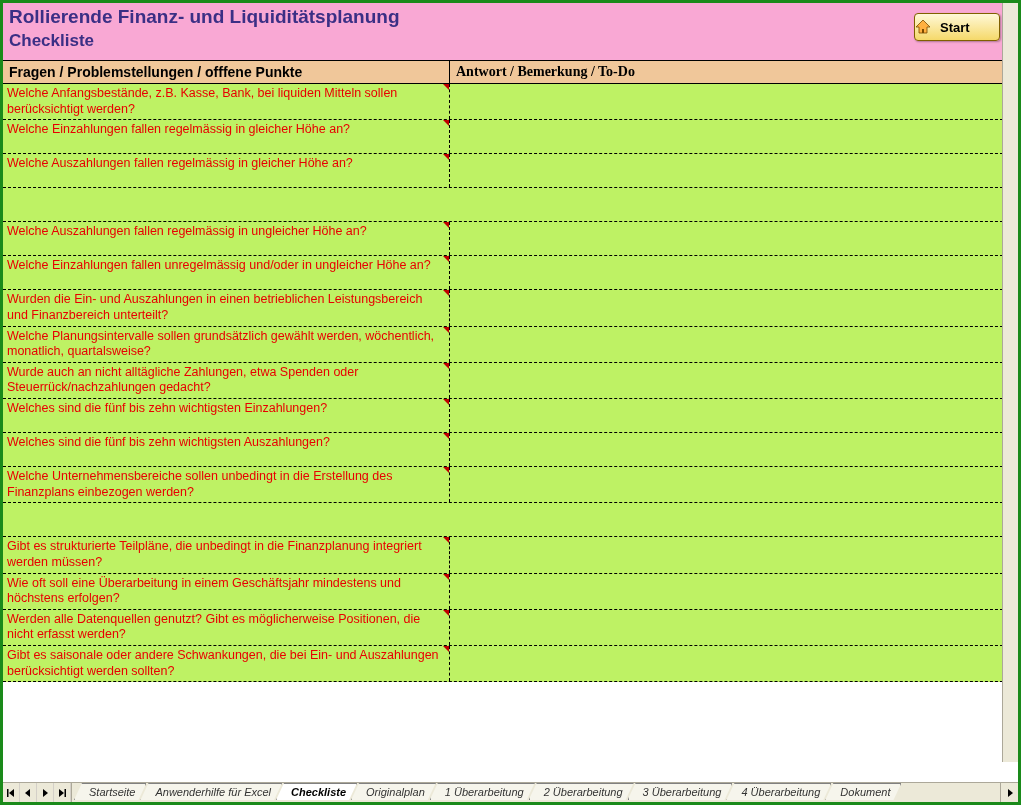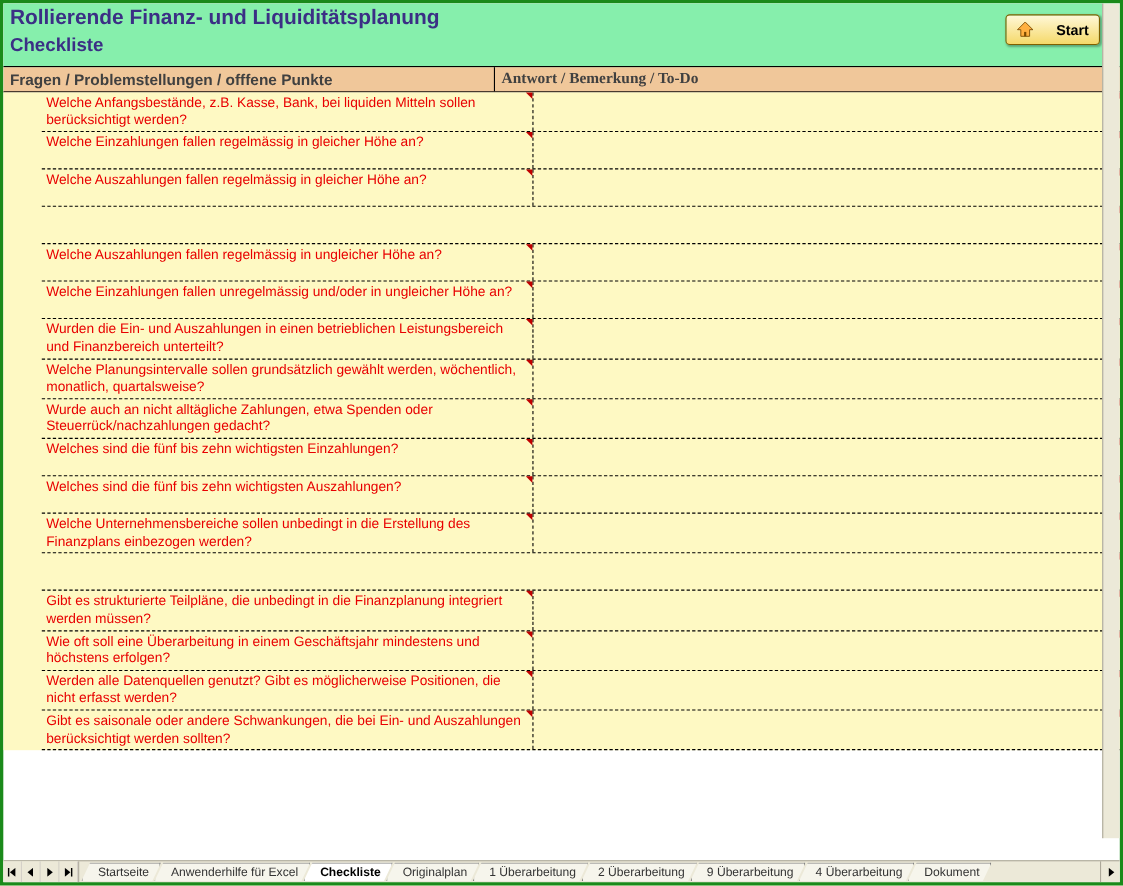--- a/index.html
+++ b/index.html
@@ -13,21 +13,21 @@
     position: relative;
     border: 3px solid #1a8a1a;
   }
   .sheet-area {
     width: 100%;
     height: calc(100% - 20px);
     overflow: hidden;
     position: relative;
   }
   .header-band {
-    background: #86efac;
+    background: #f9a8d4;
     border-bottom: 1px solid #000;
     height: 58px;
     display: flex;
     align-items: flex-start;
     padding: 4px 6px 2px 6px;
     position: relative;
   }
   .header-titles { display: flex; flex-direction: column; }
   .title-main {
     color: #3b2f85;
@@ -45,47 +45,46 @@
     position: absolute;
     right: 18px;
     top: 10px;
     width: 86px;
     height: 28px;
     background: linear-gradient(#fff8d8, #f5d96a);
     border: 1px solid #806000;
     border-radius: 4px;
     display: flex;
     align-items: center;
-    justify-content: center;
-    gap: 20px;
+    justify-content: flex-start;
+    gap: 9px;
     cursor: pointer;
     box-shadow: 1px 1px 2px rgba(0,0,0,0.3);
   }
   .start-button .house {
     width: 16px; height: 14px; position: relative;
   }
   .start-button .house svg { display:block; }
   .start-button .lbl { font-weight: bold; font-size: 13px; color: #000; }
   .col-headers {
     display: flex;
     background: #f0c79a;
     border-bottom: 1px solid #000;
   }
   .col-headers .col {
     font-weight: bold;
     font-size: 14px;
     padding: 3px 6px;
-    color: #404040;
+    color: #000000;
   }
   .col-left { width: 447px; border-right: 1px solid #000; }
   .col-right { flex: 1; font-family: Liberation Serif, serif; }
   .rows {
     width: 100%;
-    background: #fef9c3;
-    padding-left: 35px;
+    background: #bef264;
   }
   .row {
     display: flex;
     width: 100%;
     min-height: 34px;
     border-bottom: 1px dashed #000;
   }
   .cell-left {
     width: 447px;
     padding: 2px 6px 2px 4px;
@@ -139,24 +138,25 @@
     display: flex;
     align-items: center;
     justify-content: center;
     border-right: 1px solid #d4d0c8;
     cursor: pointer;
     color: #000;
   }
   .nav-btn svg { display:block; }
   .tabs {
     display: flex;
-    align-items: center;
+    align-items: flex-start;
     flex: 1;
     overflow: hidden;
     padding-left: 2px;
+    font-style: italic;
   }
   .tab {
     position: relative;
     padding: 2px 10px 2px 14px;
     background: #ffffff;
     border: 1px solid #808080;
     border-bottom: none;
     margin-right: -6px;
     color: #000;
     white-space: nowrap;
@@ -301,21 +301,21 @@
         </svg>
     </div>
   </div>
   <div class="tabs" id="tabs-container">
       <div class="tab inactive">Startseite</div>
       <div class="tab inactive">Anwenderhilfe für Excel</div>
       <div class="tab active">Checkliste</div>
       <div class="tab inactive">Originalplan</div>
       <div class="tab inactive">1 Überarbeitung</div>
       <div class="tab inactive">2 Überarbeitung</div>
-      <div class="tab inactive">9 Überarbeitung</div>
+      <div class="tab inactive">3 Überarbeitung</div>
       <div class="tab inactive">4 Überarbeitung</div>
       <div class="tab inactive">Dokument</div>
     </div>
   <div class="hscroll-end">
     <svg width="8" height="8">
         <polygon points="2,0 2,8 7,4" fill="#000"></polygon>
       </svg>
   </div>
 </div>
 

